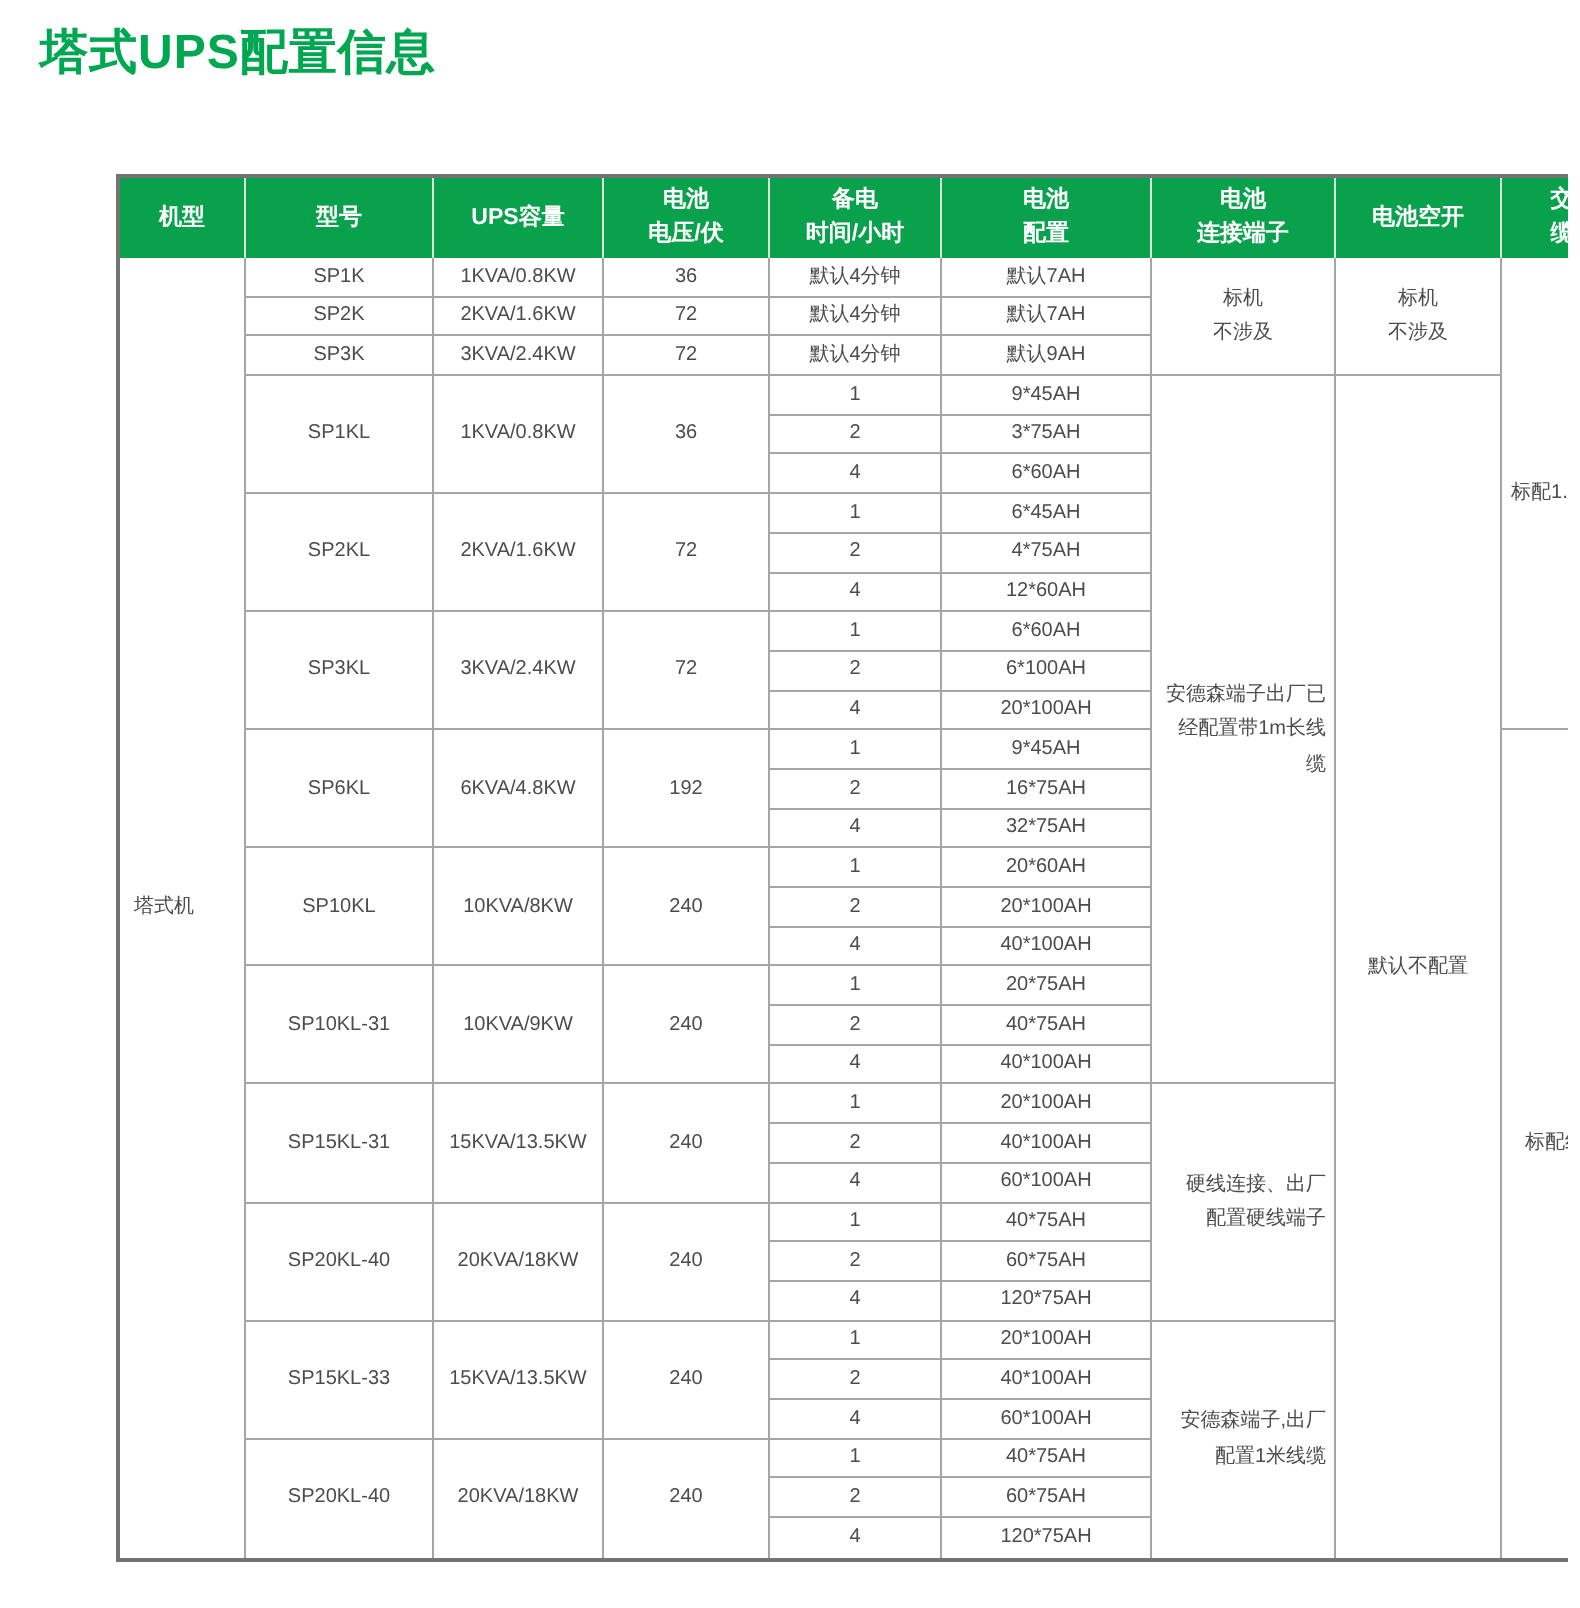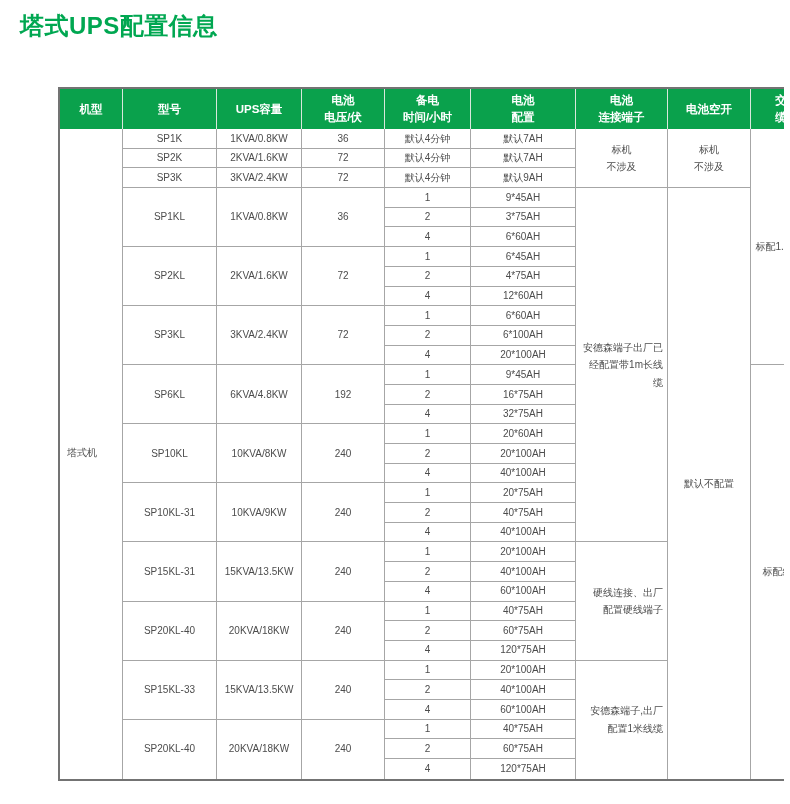--- a/index.html
+++ b/index.html
@@ -57,21 +57,21 @@
     vertical-align: middle;
     white-space: pre-line;
     line-height: 1.75;
     border-right: 1px solid #a6a6a6;
     border-bottom: 1px solid #a6a6a6;
     padding: 0 4px;
     box-sizing: border-box;
     overflow: hidden;
   }
   tbody td.ta-left { text-align: right; padding-left: 7px; }
-  tbody td.machine { text-align: left; padding-left: 7px; font-family: Liberation Mono, monospace; }
+  tbody td.machine { text-align: left; padding-left: 7px; }
   tbody td.no-br { border-right: none; }
   tbody td.no-bb { border-bottom: none; }
 </style>
 </head>
 <body>
 
 <div class="page">
   <h1 class="title">塔式UPS配置信息</h1>
 
   <div class="table-wrap">

